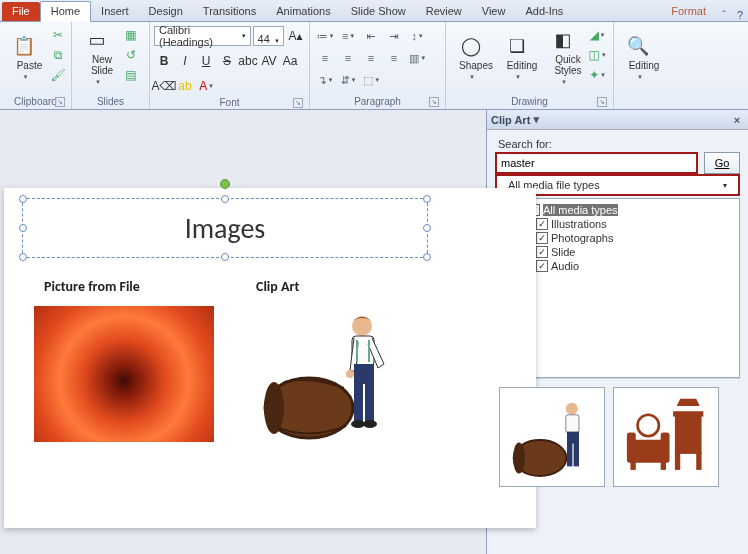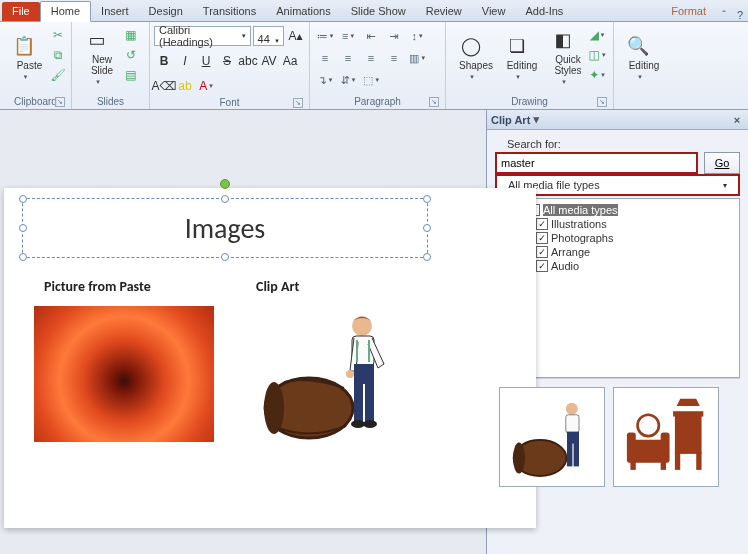--- a/index.html
+++ b/index.html
@@ -65,21 +65,21 @@
 
 
 .barrel-man { width: 100%; height: 100%; }
 
 
 .pane { width: 262px; background: #eef2f8; border-left: 1px solid #8ba0bc; display: flex; flex-direction: column; }
 .pane-title { height: 20px; background: linear-gradient(#e4ecf7,#cdd9ea); border-bottom: 1px solid #aab; display: flex; align-items: center; padding: 0 4px; font-weight: bold; color: #3a4a62; }
 .pane-title .x { margin-left: auto; width: 14px; text-align: center; color: #555; }
 .pane-title .dd2 { width: 12px; text-align: center; color: #555; }
 .pane-body { padding: 6px 8px; flex: 1; display: flex; flex-direction: column; }
-.lbl2 { font-size: 11px; color: #333; margin: 2px 12px; }
+.lbl2 { font-size: 11px; color: #333; margin: 2px 3px; }
 .searchrow { display: flex; gap: 6px; }
 .searchbox { flex: 1; height: 22px; border: 2px solid #a01818; background: #fff; padding: 2px 4px; font-size: 11px; }
 .gobtn { width: 36px; height: 22px; border: 1px solid #8a9aad; background: linear-gradient(#fdfdfd,#e6ecf4); font-size: 11px; text-decoration: underline; }
 .typesel { height: 22px; border: 2px solid #a01818; background: #fff; padding: 2px 11px; font-size: 11px; display: flex; align-items: center; justify-content: space-between; margin-bottom: 2px; }
 .tree { border: 1px solid #9ab; background: #fff; height: 180px; padding: 4px; font-size: 11px; overflow: hidden; }
 .tree-row { display: flex; align-items: center; gap: 3px; padding: 1px 0; }
 .tree-row.indent1 { padding-left: 16px; }
 .tree-row.indent2 { padding-left: 36px; }
 .expander { width: 9px; height: 9px; border: 1px solid #888; font-size: 8px; line-height: 7px; text-align: center; }
 .cb { width: 12px; height: 12px; border: 1px solid #666; font-size: 9px; line-height: 10px; text-align: center; color: #222; }
@@ -244,21 +244,21 @@
         <div class="handle h-tl"></div>
         <div class="handle h-tm"></div>
         <div class="handle h-tr"></div>
         <div class="handle h-ml"></div>
         <div class="handle h-mr"></div>
         <div class="handle h-bl"></div>
         <div class="handle h-bm"></div>
         <div class="handle h-br"></div>
         <div class="title-text">Images</div>
       </div>
-      <div class="subhead sub1">Picture from Paste</div>
+      <div class="subhead sub1">Picture from File</div>
       <div class="subhead sub2">Clip Art</div>
       <div class="img1"></div>
       <div class="img2">
         <svg class="barrel-man" viewBox="0 0 150 150">
           <ellipse cx="55" cy="110" rx="44" ry="30" fill="#6b3a1a"></ellipse>
           <ellipse cx="55" cy="110" rx="44" ry="30" fill="none" stroke="#3d2010" stroke-width="3"></ellipse>
           <ellipse cx="20" cy="110" rx="10" ry="26" fill="#4a2710"></ellipse>
           <path d="M30 84 Q55 78 90 90" stroke="#3d2010" stroke-width="2" fill="none"></path>
           <path d="M25 130 Q55 142 92 128" stroke="#3d2010" stroke-width="2" fill="none"></path>
           <circle cx="108" cy="28" r="10" fill="#e8b98f"></circle>
@@ -303,21 +303,21 @@
         <div class="tree-row indent2">
           <div class="cb">✓</div>
           <span>Illustrations</span>
         </div>
         <div class="tree-row indent2">
           <div class="cb">✓</div>
           <span>Photographs</span>
         </div>
         <div class="tree-row indent2">
           <div class="cb">✓</div>
-          <span>Arrange</span>
+          <span>Slide</span>
         </div>
         <div class="tree-row indent2">
           <div class="cb">✓</div>
           <span>Audio</span>
         </div>
       </div>
 
       <div class="results">
         <div class="thumb">
           <svg class="barrel-man" viewBox="0 0 150 150">

